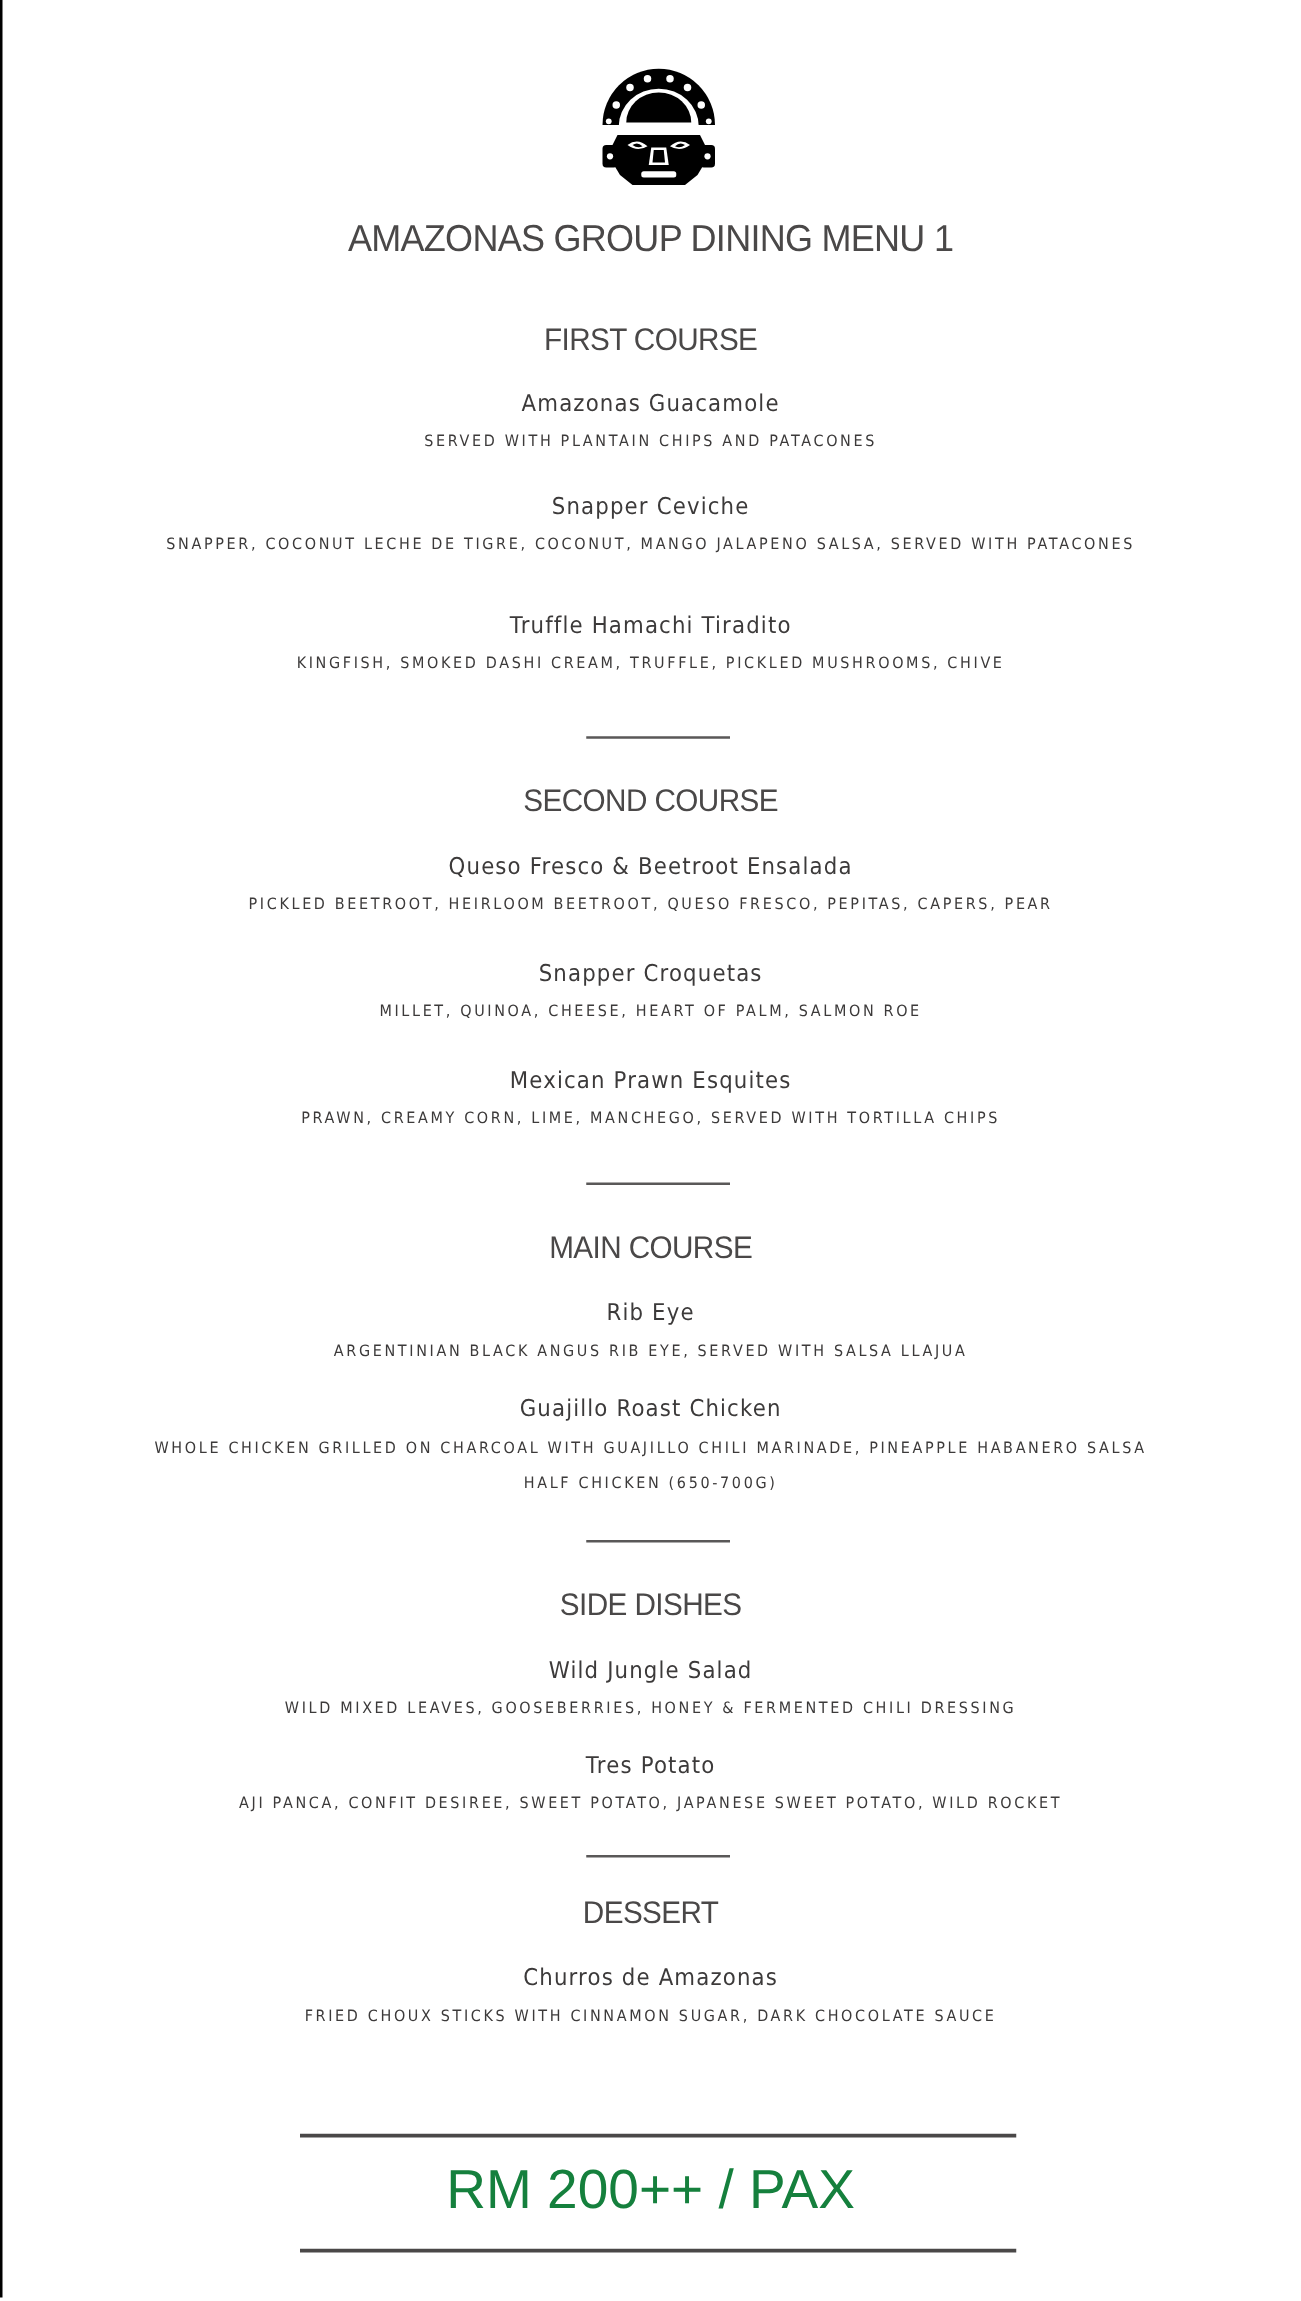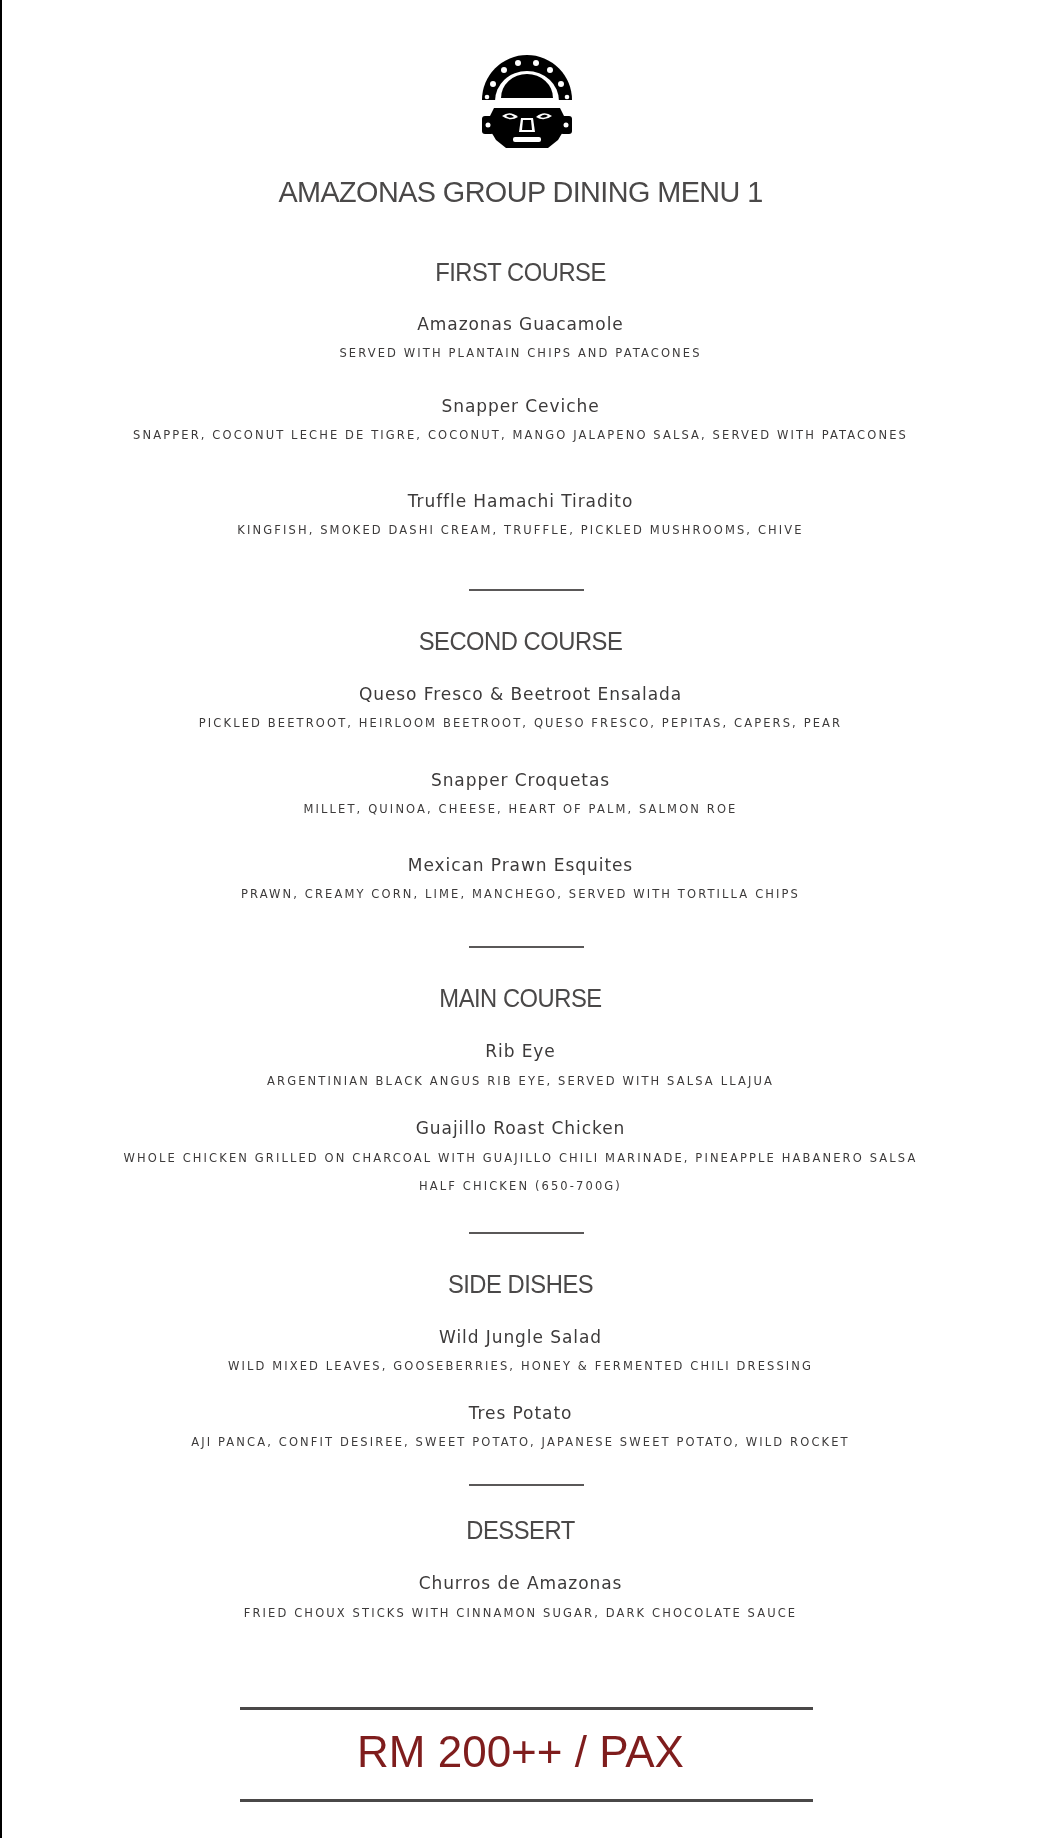--- a/index.html
+++ b/index.html
@@ -7,21 +7,21 @@
   .left-border { position: absolute; left: 0; top: 0; width: 2px; height: 1838px; background: #000; }
   .page { position: absolute; left: 0; top: 0; width: 1041px; height: 1841px; }
   .abs { position: absolute; left: 0; width: 1041px; text-align: center; white-space: nowrap; }
   .logo { position: absolute; left: 480px; top: 54px; width: 94px; height: 98px; }
   .menu-title { font-family: "Liberation Sans", sans-serif; font-size: 30px; letter-spacing: -0.6px; color: #4a4848; transform: scaleX(0.96); }
   .course-title { font-family: "Liberation Sans", sans-serif; font-size: 25px; letter-spacing: -0.5px; color: #4a4848; transform: scaleX(0.95); }
   .dish-name { font-family: "DejaVu Sans", sans-serif; font-size: 18.5px; letter-spacing: 1px; color: #3c3a3a; transform: scaleX(0.92); }
   .dish-desc { font-family: "DejaVu Sans", sans-serif; font-size: 12.5px; letter-spacing: 2.3px; color: #3c3a3a; transform: scaleX(0.92); }
   .divider { position: absolute; left: 469px; width: 115px; height: 2px; background: #5a5858; }
   .price-line { position: absolute; left: 240px; width: 573px; height: 3px; background: #4a4848; }
-  .price { font-family: "Liberation Sans", sans-serif; font-size: 44px; letter-spacing: 0px; color: #7f1d1d; }
+  .price { font-family: "Liberation Sans", sans-serif; font-size: 44px; letter-spacing: 0px; color: #15803d; }
 </style>
 </head>
 <body>
 
 <div class="left-border"></div>
 
 <div class="page">
 
   <svg class="logo" viewBox="0 0 94 98">
 

